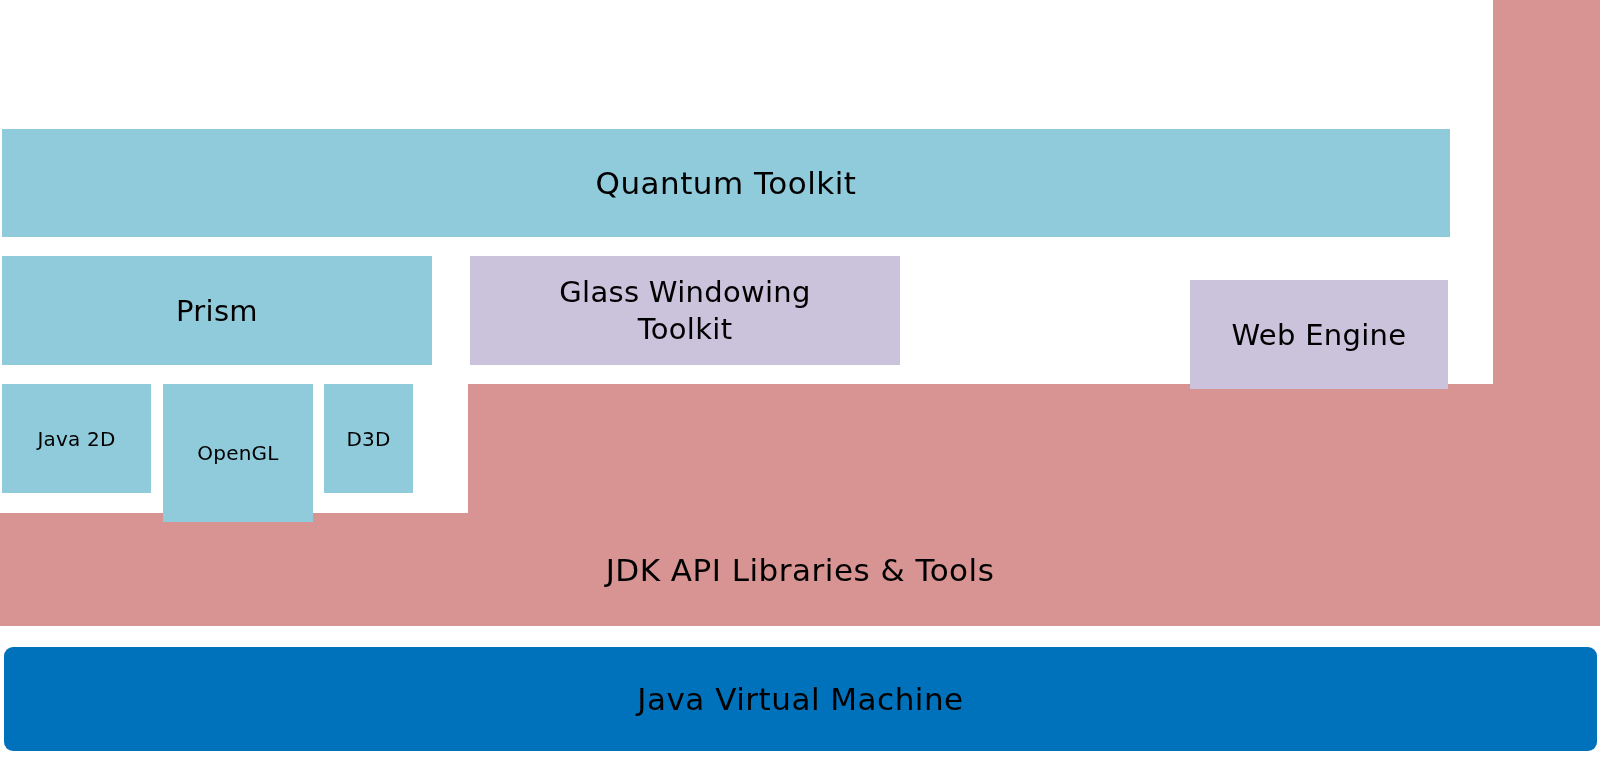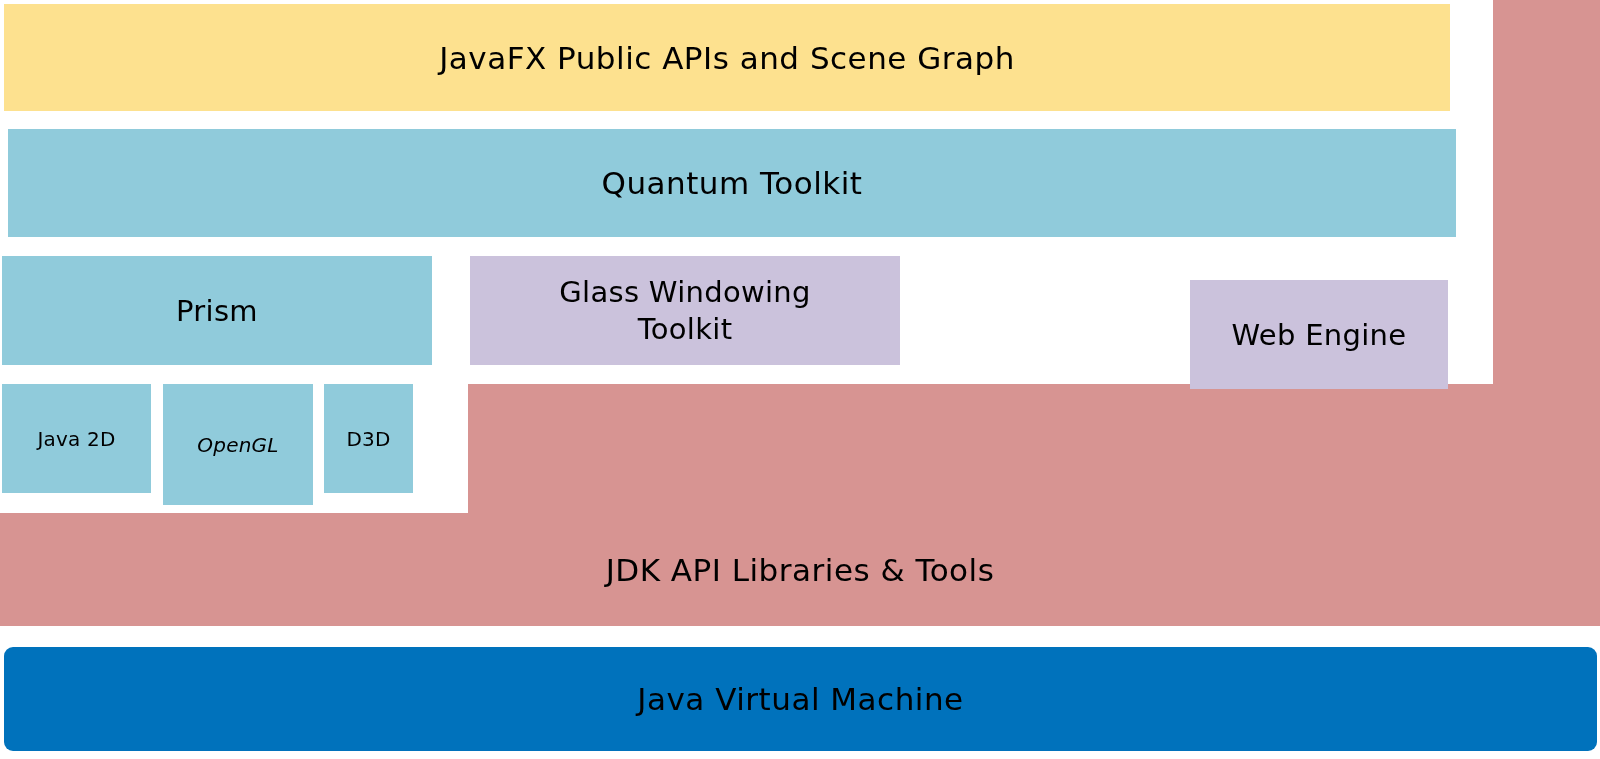--- a/index.html
+++ b/index.html
@@ -27,29 +27,29 @@
   .fill-yellow   { background: #fde18f; }
   .fill-teal     { background: #90cbdb; }
   .fill-lavender { background: #cbc2dc; }
   .fill-blue     { background: #0072bc; border-radius: 9px; }
 
   .txt-lg { font-size: 31px; letter-spacing: 0.5px; }
   .txt-md { font-size: 29px; letter-spacing: 0.3px; }
   .txt-sm { font-size: 20px; letter-spacing: 0.2px; }
 
   .bar-javafx  { left: 4px;    top: 4px;   width: 1446px; height: 107px; }
-  .bar-quantum { left: 8px;    top: 129px; width: 1448px; height: 108px; align-items: center; }
+  .bar-quantum { left: 2px;    top: 129px; width: 1448px; height: 108px; align-items: center; }
 
   .box-prism   { left: 2px;    top: 256px; width: 430px;  height: 109px; }
   .box-glass   { left: 470px;  top: 256px; width: 430px;  height: 109px; }
   .box-media   { left: 918px;  top: 256px; width: 257px;  height: 109px; }
   .box-web     { left: 1190px; top: 256px; width: 258px;  height: 109px; margin-top: 24px; }
 
   .box-java2d  { left: 2px;    top: 384px; width: 149px;  height: 109px; }
-  .box-opengl  { left: 163px;  top: 384px; width: 150px;  height: 121px; font-style: italic; }
+  .box-opengl  { left: 163px;  top: 384px; width: 150px;  height: 138px; }
   .box-d3d     { left: 324px;  top: 384px; width: 89px;  height: 109px; }
 
   .region-jdk {
     position: absolute;
     left: 0; top: 0;
     width: 1600px; height: 626px;
     background: #d79492;
     clip-path: polygon(1493px 0, 1600px 0, 1600px 626px, 0 626px,
                        0 513px, 468px 513px, 468px 384px, 1493px 384px);
   }
@@ -66,23 +66,20 @@
     line-height: 1.25;
   }
 </style>
 </head>
 <body>
 
 <div class="canvas">
 
   <div class="region-jdk"></div>
 
-  <div class="block fill-yellow txt-lg bar-javafx">
-    <span>JavaFX Public APIs and Scene Graph</span>
-  </div>
 
   <div class="block fill-teal txt-lg bar-quantum">
     <span>Quantum Toolkit</span>
   </div>
 
   <div class="block fill-lavender txt-md box-glass">
     <span class="glass-label-inner">Glass Windowing Toolkit</span>
   </div>
 
   <div class="block fill-teal txt-md box-prism">

